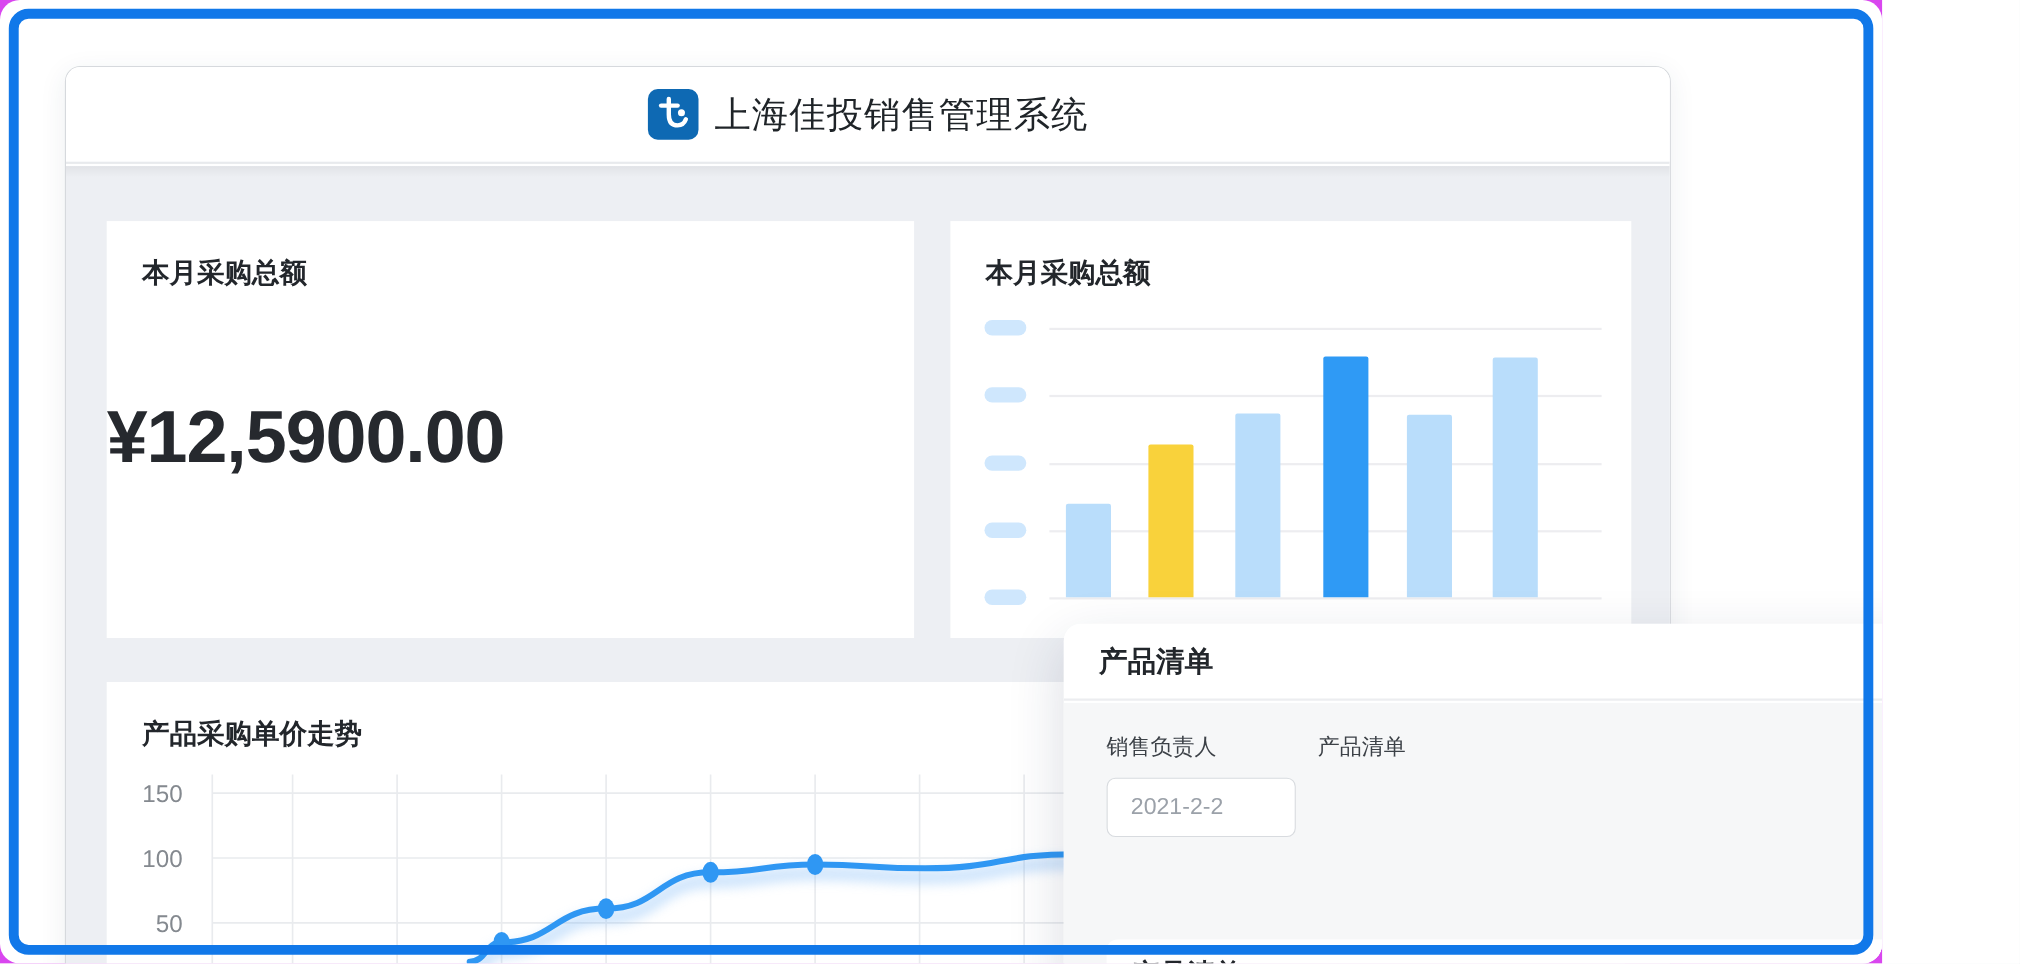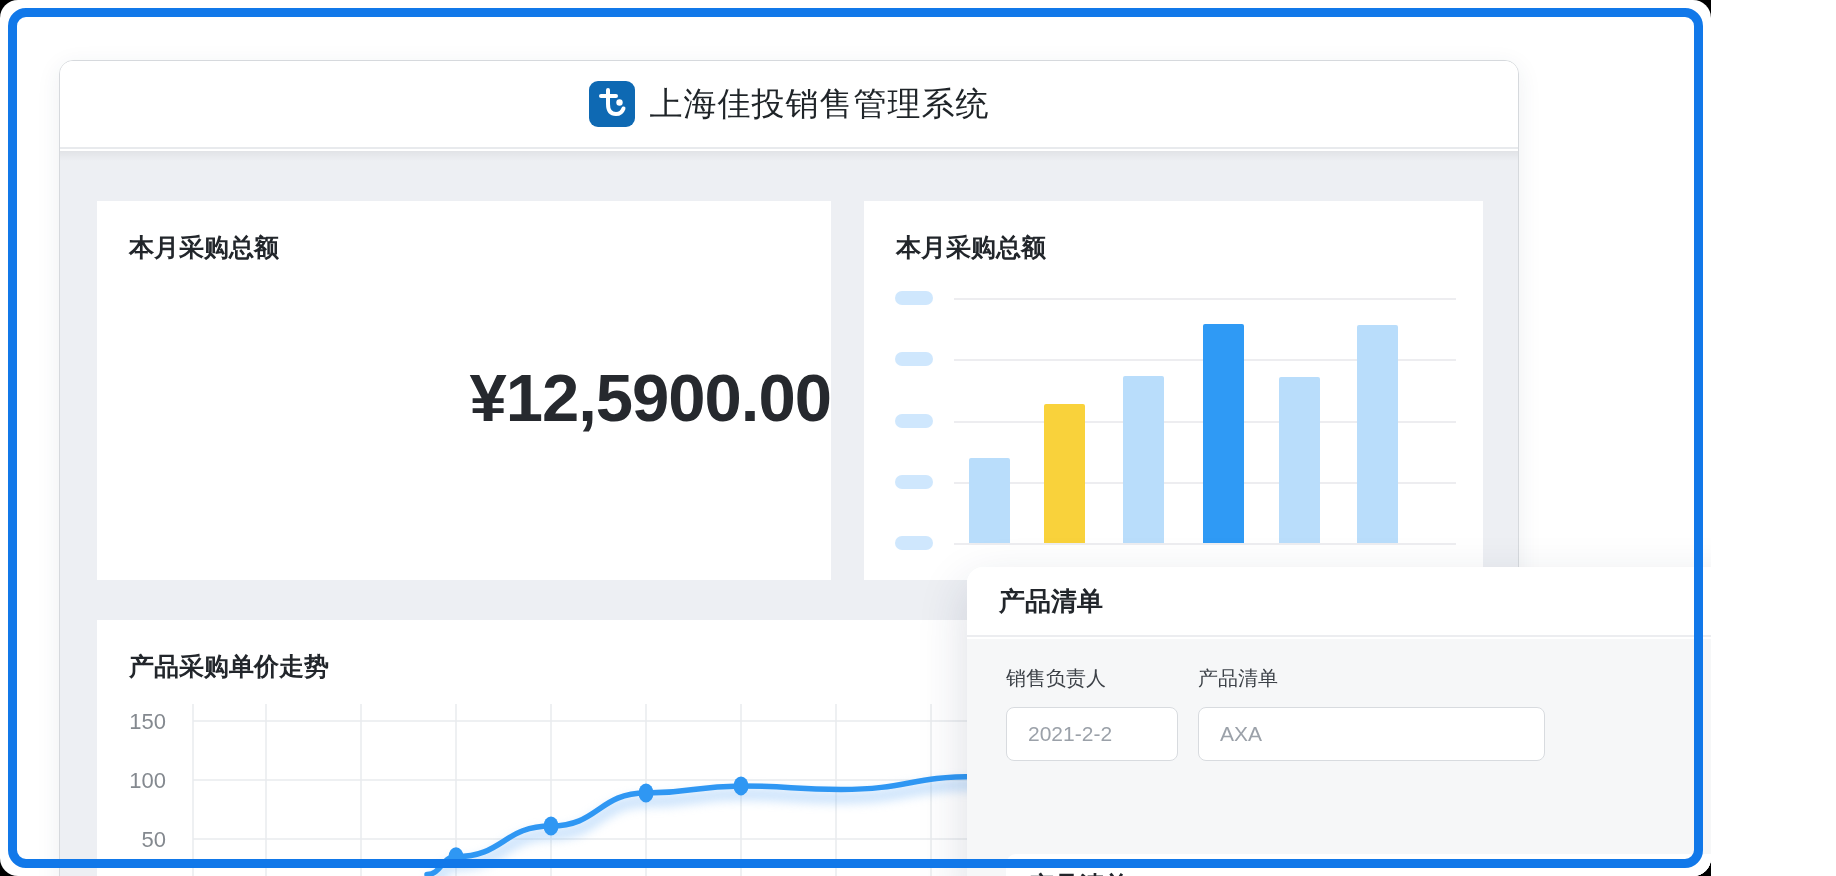--- a/index.html
+++ b/index.html
@@ -1,19 +1,19 @@
 <!DOCTYPE html>
 <html style="--frame_blue: #1178e9; --logo_blue: #0e69b3; --accent_blue: #2f9af5; --line_blue: #2f97f3; --bar_light_blue: #b9ddfb; --bar_yellow: #f9d23b; --pill_blue: #cfe7fd; --page_bg: #edeff3; --panel_body_bg: #f6f7f8;"><head>
 <meta charset="utf-8">
 <style>
   * { margin:0; padding:0; box-sizing:border-box; }
   html,body { width:1836px; height:876px; background:#ffffff; overflow:hidden;
     font-family:"Liberation Sans","DejaVu Sans",sans-serif; }
 
-  .canvas { position:relative; width:1711px; height:876px; background:#000000; }
+  .canvas { position:relative; width:1711px; height:876px; background:#d946ef; }
   .clip { position:absolute; inset:0; border-radius:18px; overflow:hidden; background:#fff; }
 
   
   .frame { position:absolute; inset:8px; border:9px solid var(--frame_blue);
            border-radius:18px; z-index:50; pointer-events:none; }
 
   
   .window { position:absolute; left:59px; top:60px; width:1460px; height:840px;
             background:#fff; border:1px solid #d6d9dd; border-radius:14px;
             box-shadow:0 6px 24px rgba(40,60,90,.08); overflow:hidden; z-index:1; }
@@ -26,21 +26,21 @@
   .app-title { font-size:33px; font-weight:500; color:#1f2428; letter-spacing:1px; }
 
   .content { position:absolute; left:0; right:0; top:90px; bottom:0; background:var(--page_bg); }
   .content::before { content:""; position:absolute; left:0; right:0; top:0; height:10px;
      background:linear-gradient(rgba(0,0,0,.05),rgba(0,0,0,0)); }
 
   .card { position:absolute; background:#fff; }
   .card-title { position:absolute; left:32px; top:30px; font-size:25px; font-weight:600; color:#22262b; }
 
   .summary-card { left:37px; top:50px; width:734px; height:379px; }
-  .amount { position:absolute; left:0; right:0; top:158px; text-align:right;
+  .amount { position:absolute; left:0; right:0; top:158px; text-align:left;
             font-size:67px; font-weight:700; color:#26292e; letter-spacing:-1px; }
 
   .bar-card { left:804px; top:50px; width:619px; height:379px; }
   .bar-chart { position:absolute; inset:0; }
   .hgrid { position:absolute; height:2px; background:#ededf0; }
   .pill  { position:absolute; background:var(--pill_blue); border-radius:8px; }
   .vbar  { position:absolute; border-radius:2px 2px 0 0; }
   .vbar.light  { background:var(--bar_light_blue); }
   .vbar.yellow { background:var(--bar_yellow); }
   .vbar.accent { background:var(--accent_blue); }
@@ -159,21 +159,20 @@
         <span class="panel-title">产品清单</span>
       </div>
       <div class="panel-body">
         <div class="fields">
           <div class="field c2">
             <div class="field-label">销售负责人</div>
             <input readonly="" value="2021-2-2" style="">
           </div>
           <div class="field c3">
             <div class="field-label">产品清单</div>
-            <input readonly="" value="AXA" style="">
           </div>
         </div>
 
         <div class="product-card">
           <div class="product-title">产品清单</div>
 
         </div>
       </div>
     </aside>
 

